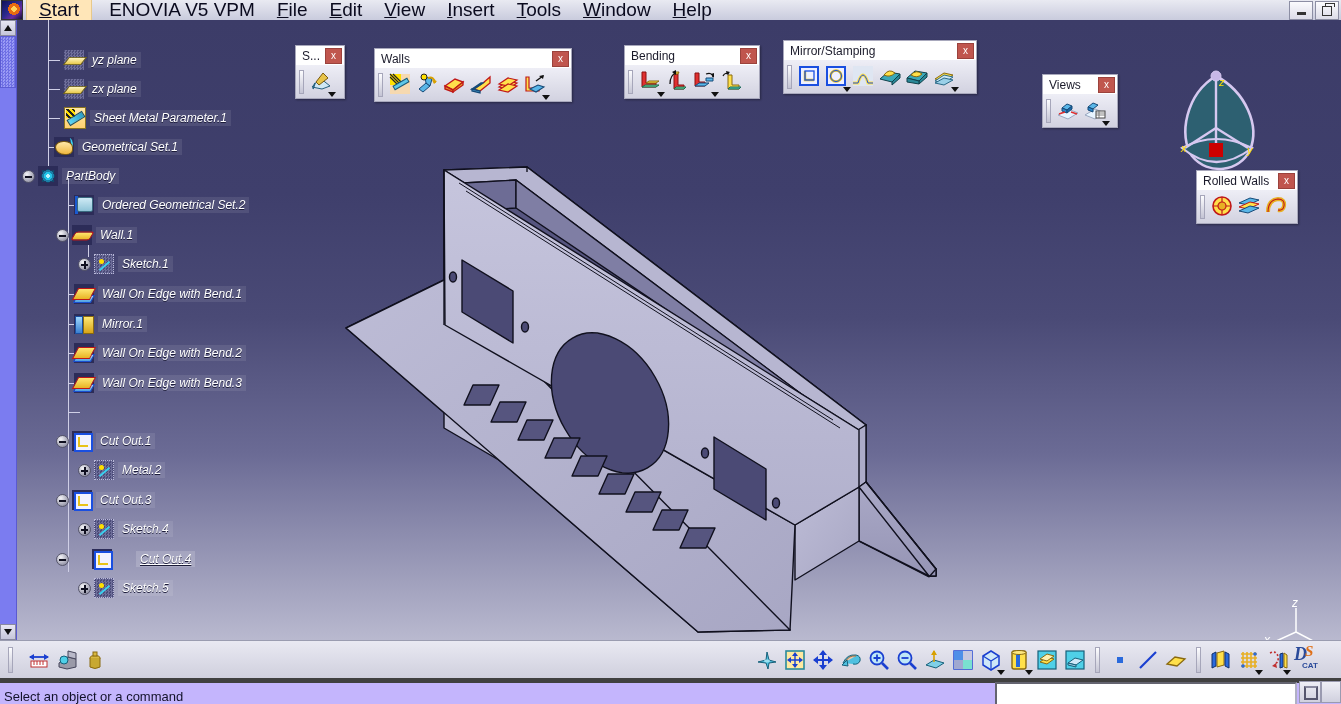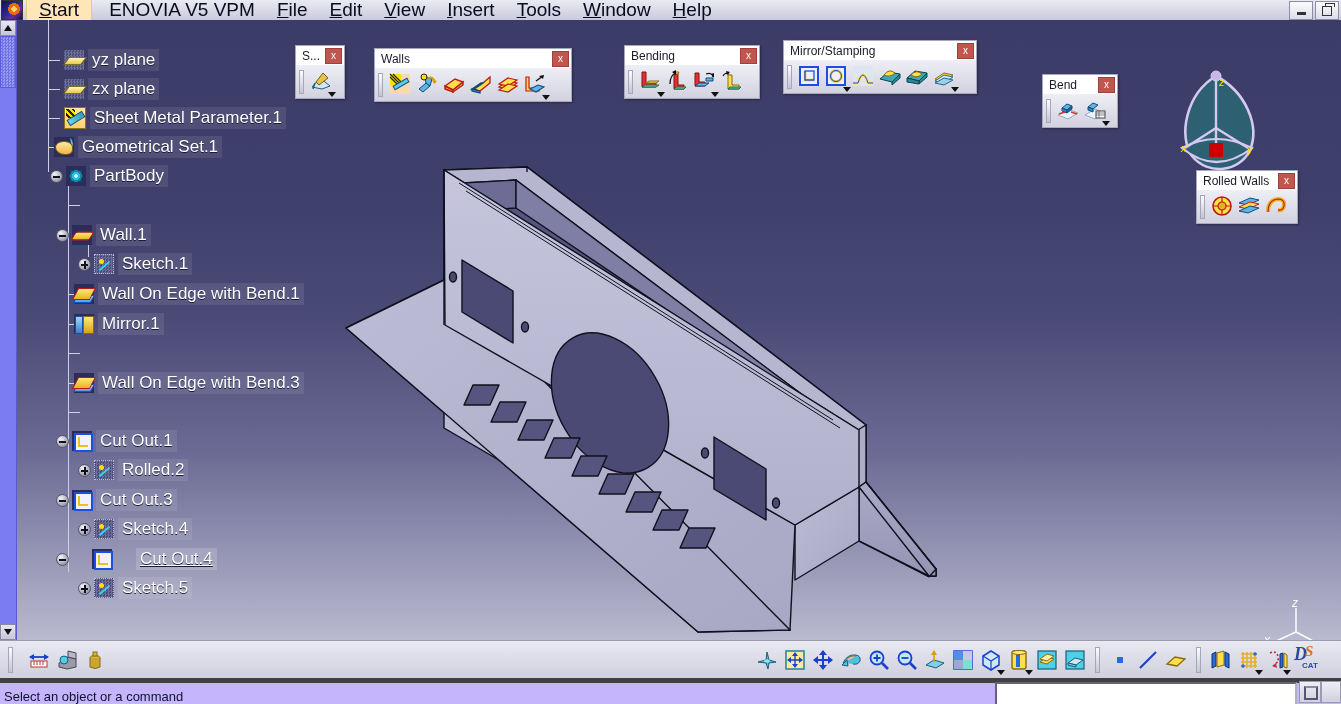--- a/index.html
+++ b/index.html
@@ -66,21 +66,21 @@
     position:absolute;left:0;top:16px;width:16px;height:52px;
     background:repeating-conic-gradient(#6f70e4 0 25%,#9a9bf5 0 50%) 0 0/3px 3px;
     border:1px solid #5c5cd4;box-sizing:border-box;
   }
 
   
   .tree{position:absolute;left:18px;top:0;width:262px;height:620px;font-size:13px;color:#fff;}
   .trow{position:absolute;left:0;height:24px;display:flex;align-items:center;white-space:nowrap;}
   .tlabel{
     color:#ffffff;padding:1px 4px;background:rgba(255,255,255,0.09);
-    text-shadow:0 1px 0 #1b1b38;font-size:17px;
+    text-shadow:0 1px 0 #1b1b38;font-size:12px;font-style:italic;
   }
   .tlabel.sel{background:rgba(255,255,255,0.16);text-decoration:underline;}
   .ico{width:20px;height:20px;margin-right:4px;flex:0 0 auto;position:relative;display:inline-block;}
   .connector{position:absolute;background:#cfcfe6;}
 
   
   .ic-plane{background:repeating-conic-gradient(#6e6e9a 0 25%,#4b4b78 0 50%) 0 0/3px 3px;}
   .ic-plane:after{content:"";position:absolute;left:2px;top:6px;width:16px;height:8px;
     background:linear-gradient(#fff6c0,#e8c84a);border:1px solid #7a6a10;
     transform:skewX(-38deg) scaleY(.8);}
@@ -377,26 +377,30 @@
       <div class="trow" style="top:86px;left:46px;justify-content:center;">
         <span class="ico ic-smp"></span>
         <span class="tlabel">Sheet Metal Parameter.1</span>
       </div>
 
       <div class="trow" style="top:115px;left:36px;">
         <span class="ico ic-geo"></span>
         <span class="tlabel">Geometrical Set.1</span>
       </div>
 
-      <div class="trow" style="top:144px;left:32px;">
+      <div class="trow" style="top:144px;left:4px;">
         <span class="expander"></span>
         <span class="ico ic-body"></span>
         <span class="tlabel">PartBody</span>
       </div>
 
+      <div class="trow" style="top:173px;left:56px;">
+        <span class="ico ic-ogs"></span>
+        <span class="tlabel">Ordered Geometrical Set.2</span>
+      </div>
 
       <div class="trow" style="top:203px;left:38px;">
         <span class="expander"></span>
         <span class="ico ic-wall"></span>
         <span class="tlabel">Wall.1</span>
       </div>
 
       <div class="trow" style="top:232px;left:60px;">
         <span class="expander plus"></span>
         <span class="ico ic-sketch"></span>
@@ -406,37 +410,41 @@
       <div class="trow" style="top:262px;left:56px;">
         <span class="ico ic-wallb"></span>
         <span class="tlabel">Wall On Edge with Bend.1</span>
       </div>
 
       <div class="trow" style="top:292px;left:56px;">
         <span class="ico ic-mirror"></span>
         <span class="tlabel">Mirror.1</span>
       </div>
 
+      <div class="trow" style="top:321px;left:56px;">
+        <span class="ico ic-wallb"></span>
+        <span class="tlabel">Wall On Edge with Bend.2</span>
+      </div>
 
       <div class="trow" style="top:351px;left:56px;">
         <span class="ico ic-wallb"></span>
         <span class="tlabel">Wall On Edge with Bend.3</span>
       </div>
 
 
       <div class="trow" style="top:409px;left:38px;">
         <span class="expander"></span>
         <span class="ico ic-cut"></span>
         <span class="tlabel">Cut Out.1</span>
       </div>
 
       <div class="trow" style="top:438px;left:60px;">
         <span class="expander plus"></span>
         <span class="ico ic-sketch"></span>
-        <span class="tlabel">Rolled.2</span>
+        <span class="tlabel">Metal.2</span>
       </div>
 
       <div class="trow" style="top:468px;left:38px;text-align:right;">
         <span class="expander"></span>
         <span class="ico ic-cut"></span>
         <span class="tlabel">Cut Out.3</span>
       </div>
 
       <div class="trow" style="top:497px;left:60px;">
         <span class="expander plus"></span>
@@ -627,21 +635,21 @@
               <path d="M2 16 L11 10 L20 12 L11 18 Z" fill="#cfe8f5" stroke="#2a6a88"></path>
               <path d="M2 18 L11 13 L20 15 L11 20 Z" fill="#9ad0e8" stroke="#2a6a88"></path>
             </svg>
           <span class="arrowdn"></span>
         </div>
       </div>
     </div>
 
     <div class="tb" style="left:1042px;top:54px;width:74px;">
       <div class="tb-head">
-        <span class="tb-title">Bend</span>
+        <span class="tb-title">Views</span>
         <span class="tb-close">x</span>
       </div>
       <div class="tb-body">
         <div class="grip"></div>
         <div class="tbtn">
           <svg class="g" viewBox="0 0 22 22">
               <path d="M1 16 L11 10 L21 14 L11 20 Z" fill="#e8f4ff" stroke="#9aa8c0"></path>
               <path d="M5 9 L10 5 L15 7 L10 11 Z" fill="#59b6e8" stroke="#164a78"></path>
               <path d="M5 9 L5 12 L10 14 L10 11 Z" fill="#2a86c8" stroke="#164a78"></path>
               <path d="M10 11 L15 7 L15 10 L10 14 Z" fill="#1a6aa8" stroke="#164a78"></path>

